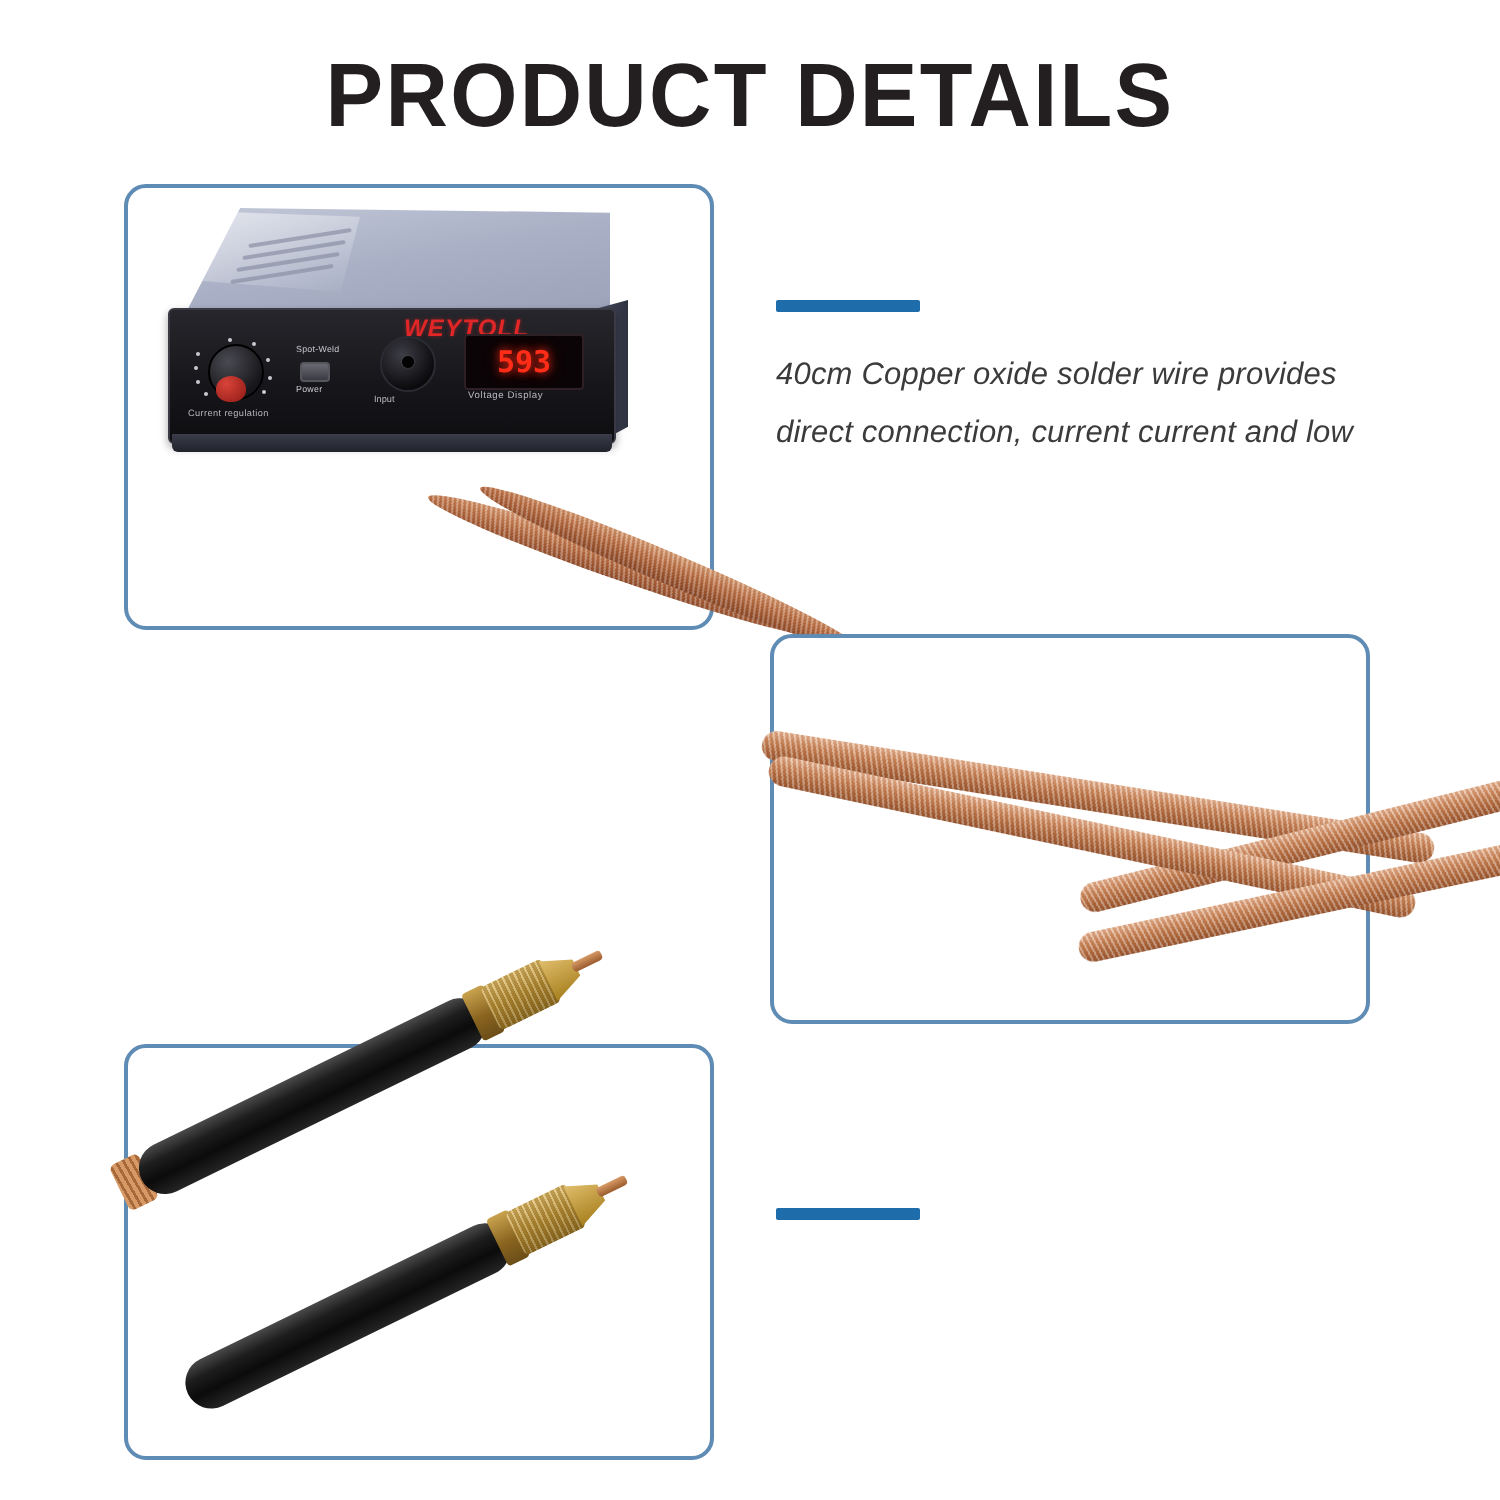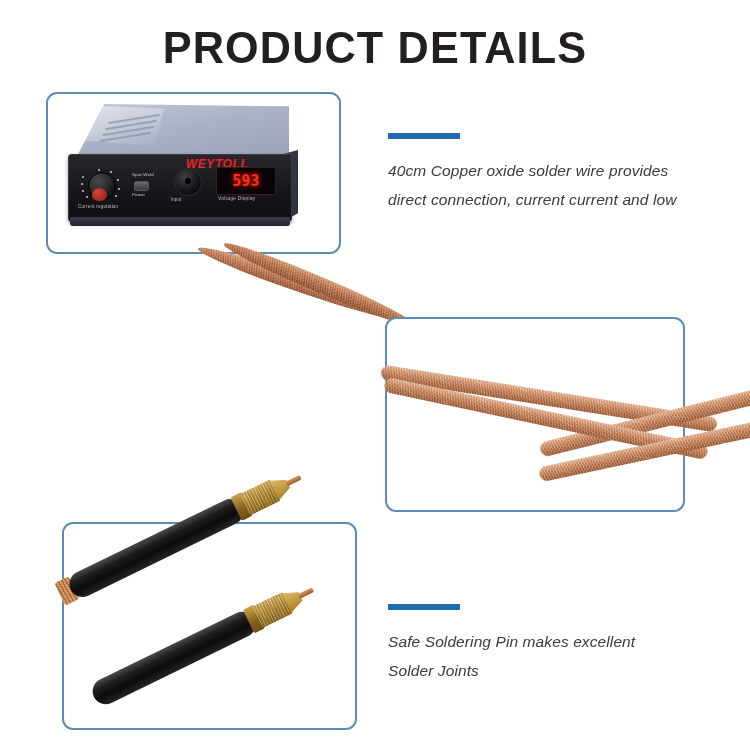--- a/index.html
+++ b/index.html
@@ -26,41 +26,41 @@
   }
 
   
   .photo-frame{
     position:absolute;
     border:2px solid #5f8cb4;
     border-radius:11px;
     background:#ffffff;
     box-sizing:border-box;
   }
-  .frame-1{left:46px;top:92px;width:295px;height:162px;padding-left:28px;}
+  .frame-1{left:62px;top:92px;width:295px;height:223px;padding-left:28px;}
   .frame-2{left:385px;top:317px;width:300px;height:195px;}
   .frame-3{left:62px;top:522px;width:295px;height:208px;}
 
   .photo-inner{position:absolute;inset:0;border-radius:9px;overflow:visible;}
 
   
   .caption{position:absolute;}
   .accent-bar{
     width:72px;height:6px;background:#1f6cab;border-radius:1px;
     margin-bottom:17px;
   }
   .caption-text{
     font-family:"Liberation Sans", sans-serif;
     font-style:italic;
     font-size:15.5px;
     line-height:29px;
     color:#3b3b3b;
     letter-spacing:0.1px;
   }
-  .cap-1{left:388px;top:133px;width:310px;}
+  .cap-1{left:388px;top:150px;width:310px;}
   .cap-2{left:110px;top:378px;width:280px;}
   .cap-3{left:388px;top:604px;width:300px;}
 
   
   .welder{position:absolute;left:20px;top:10px;width:235px;height:145px;}
   
   .w-top{
     position:absolute;left:6px;top:0;width:215px;height:58px;
     background:linear-gradient(170deg,#c3c8d8 0%,#aab1c6 45%,#9aa1b8 100%);
     clip-path:polygon(14% 0%, 100% 4%, 100% 100%, 0% 100%);
@@ -312,19 +312,15 @@
         <div class="p-ferrule" style="left:172px;top:0px;"></div>
         <div class="p-brass" style="left:182px;top:1px;width:34px;"></div>
         <div class="p-cone" style="left:214px;top:2px;"></div>
         <div class="p-pin" style="left:228px;top:10px;width:16px;"></div>
       </div>
     </div>
   </div>
 
   <div class="caption cap-3">
     <div class="accent-bar"></div>
-    <div class="caption-text">
-      <div>Safe Soldering Pin makes excellent</div>
-      <div>Solder  Joints</div>
-    </div>
   </div>
 
 </div>
 
 </body></html>

